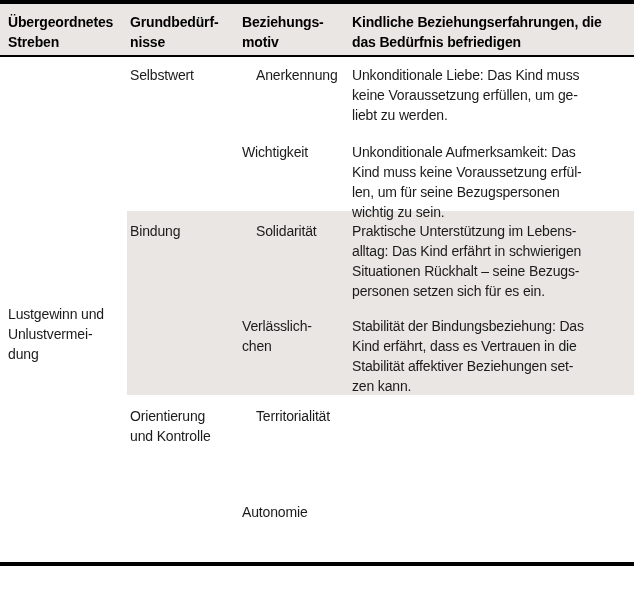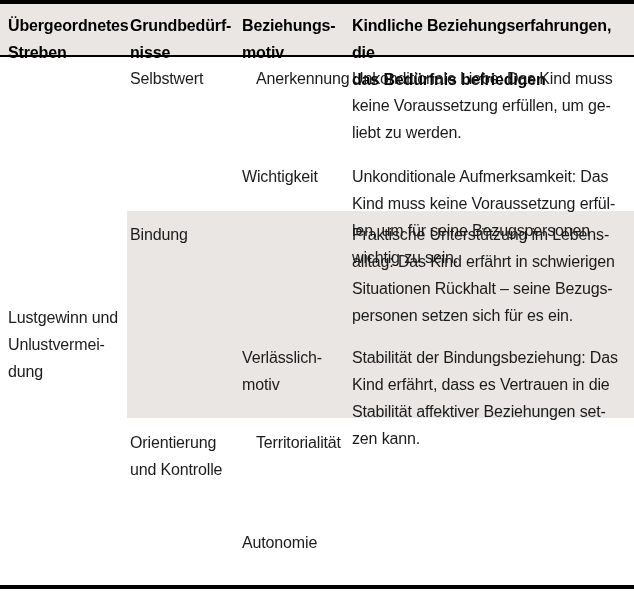--- a/index.html
+++ b/index.html
@@ -13,22 +13,22 @@
     overflow: hidden;
   }
   .table {
     width: 634px;
     border-top: 4px solid #000000;
     border-bottom: 4px solid #000000;
     box-sizing: border-box;
   }
   .cell-text {
     white-space: pre-line;
-    font-size: 16px;
-    line-height: 27px;
+    font-size: 14px;
+    line-height: 20px;
     letter-spacing: -0.15px;
   }
   
   .thead {
     display: grid;
     grid-template-columns: 122px 112px 110px 1fr;
     background: #e9e6e3;
     border-bottom: 2px solid #000000;
     height: 53px;
     box-sizing: border-box;
@@ -45,21 +45,21 @@
   }
   .sections { flex: 1 1 auto; min-width: 0; }
   .sec {
     display: grid;
     grid-template-columns: 112px 110px 1fr;
     box-sizing: border-box;
     padding-left: 3px;
     padding-right: 8px;
   }
   .sec-a { height: 154px; padding-top: 8px;  row-gap: 17px; }
-  .sec-b { height: 207px; padding-top: 10px; row-gap: 15px; background: #e9e6e3; }
+  .sec-b { height: 184px; padding-top: 10px; row-gap: 15px; background: #e9e6e3; }
   .sec-c { height: 167px; padding-top: 11px; row-gap: 16px; }
   .need    { grid-column: 1; grid-row: 1; }
   .motive.m0 { grid-column: 2; grid-row: 1; margin-left: 14px; }
   .exp.e0    { grid-column: 3; grid-row: 1; }
   .motive.m1 { grid-column: 2; grid-row: 2; }
   .exp.e1    { grid-column: 3; grid-row: 2; }
 </style>
 </head>
 <body>
 
@@ -92,26 +92,27 @@
 liebt zu werden.</div>
           <div class="motive m1 cell-text">Wichtigkeit</div>
           <div class="exp e1 cell-text">Unkonditionale Aufmerksamkeit: Das
 Kind muss keine Voraussetzung erfül-
 len, um für seine Bezugspersonen
 wichtig zu sein.</div>
         </section>
 
         <section class="sec sec-b">
           <div class="need cell-text">Bindung</div>
+          <div class="motive m0 cell-text">Solidarität</div>
           <div class="exp e0 cell-text">Praktische Unterstützung im Lebens-
 alltag: Das Kind erfährt in schwierigen
 Situationen Rückhalt – seine Bezugs-
 personen setzen sich für es ein.</div>
           <div class="motive m1 cell-text">Verlässlich-
-motiv</div>
+chen</div>
           <div class="exp e1 cell-text">Stabilität der Bindungsbeziehung: Das
 Kind erfährt, dass es Vertrauen in die
 Stabilität affektiver Beziehungen set-
 zen kann.</div>
         </section>
 
         <section class="sec sec-c">
           <div class="need cell-text">Orientierung
 und Kontrolle</div>
           <div class="motive m0 cell-text">Territorialität</div>

